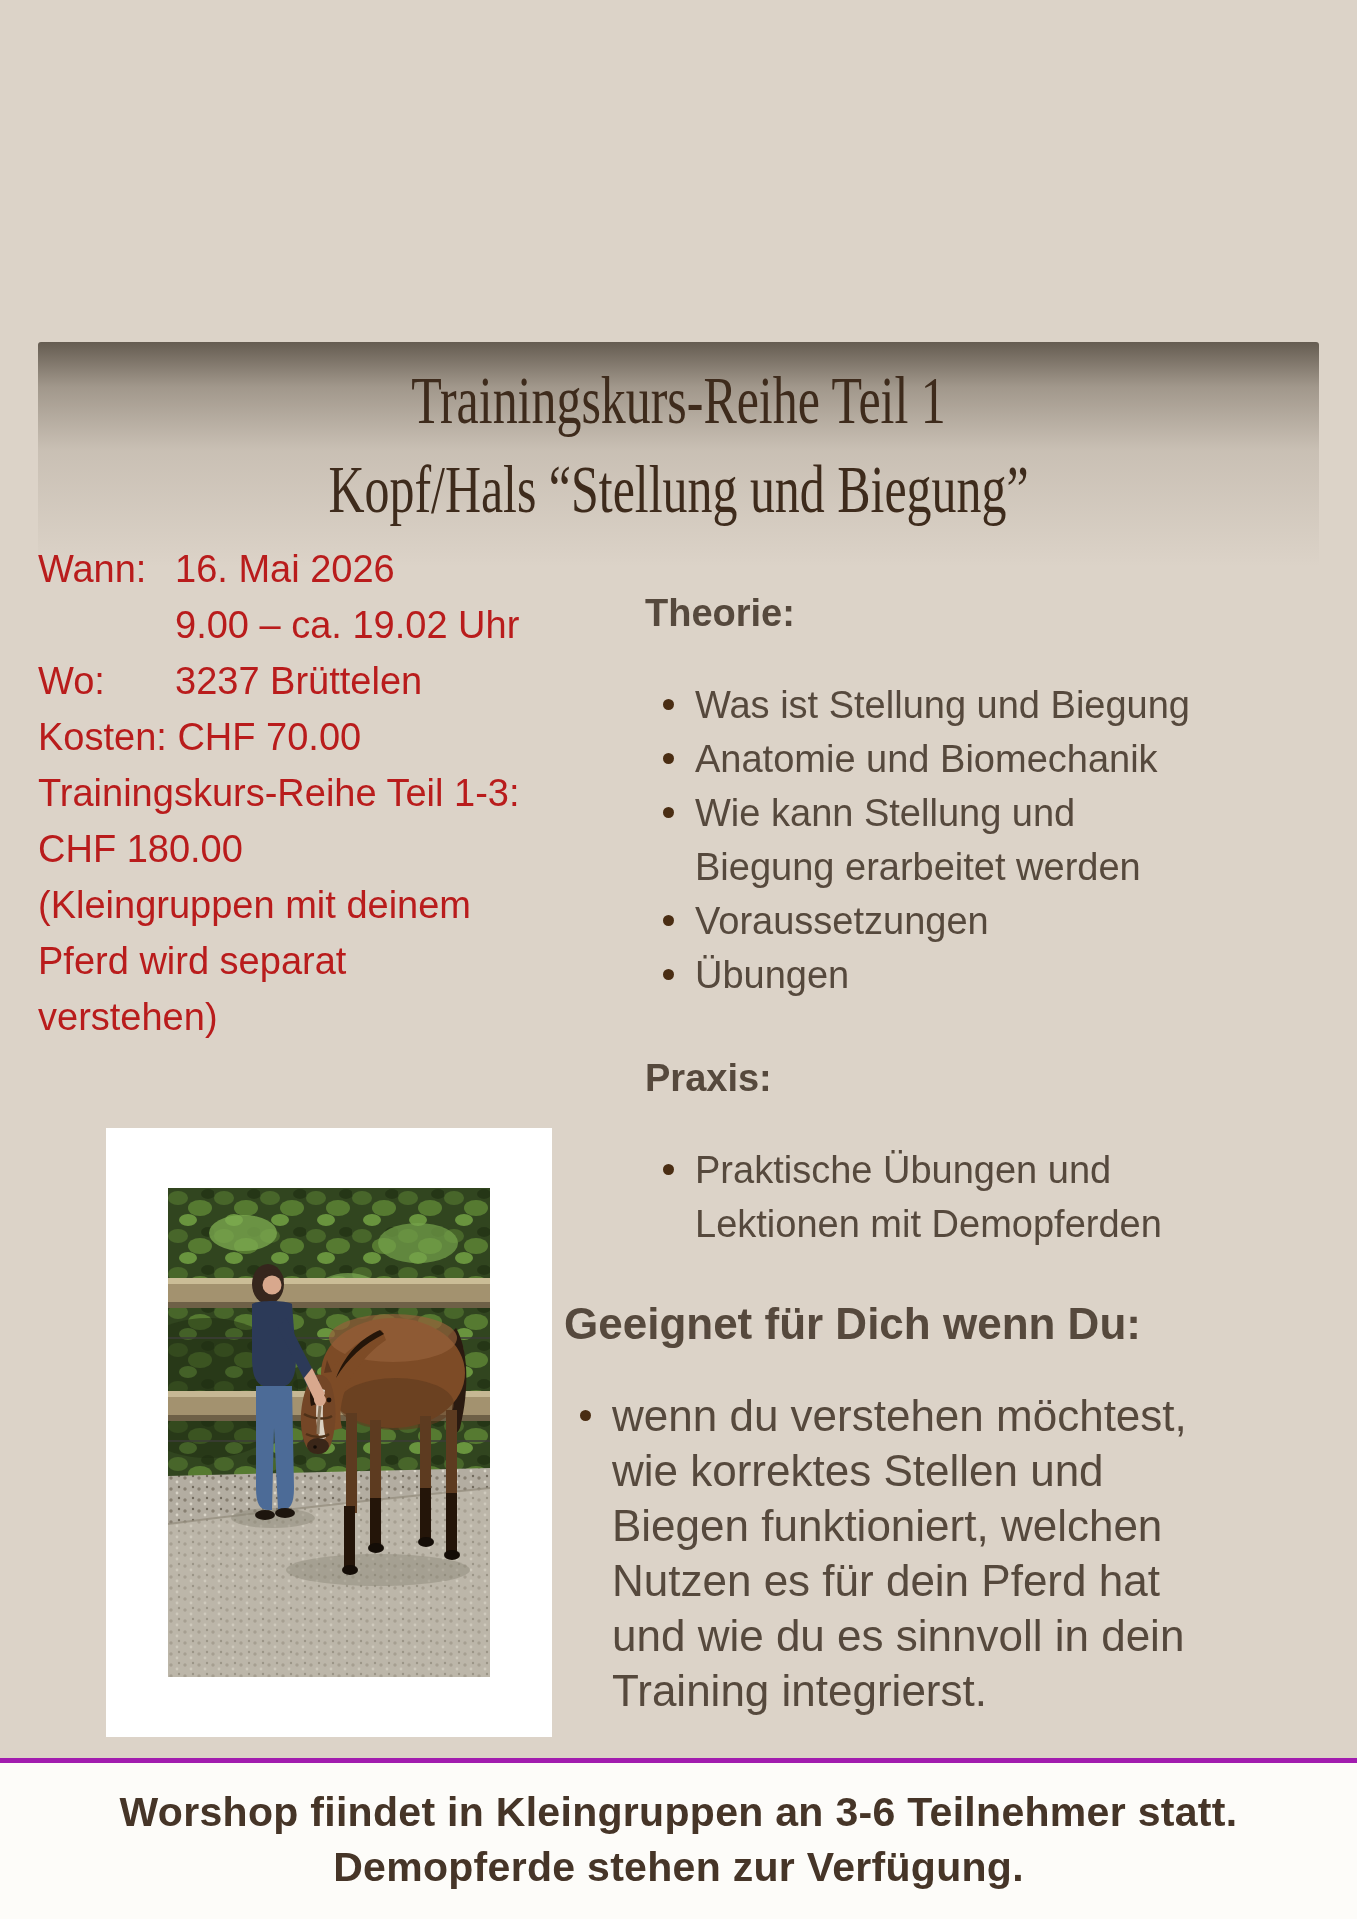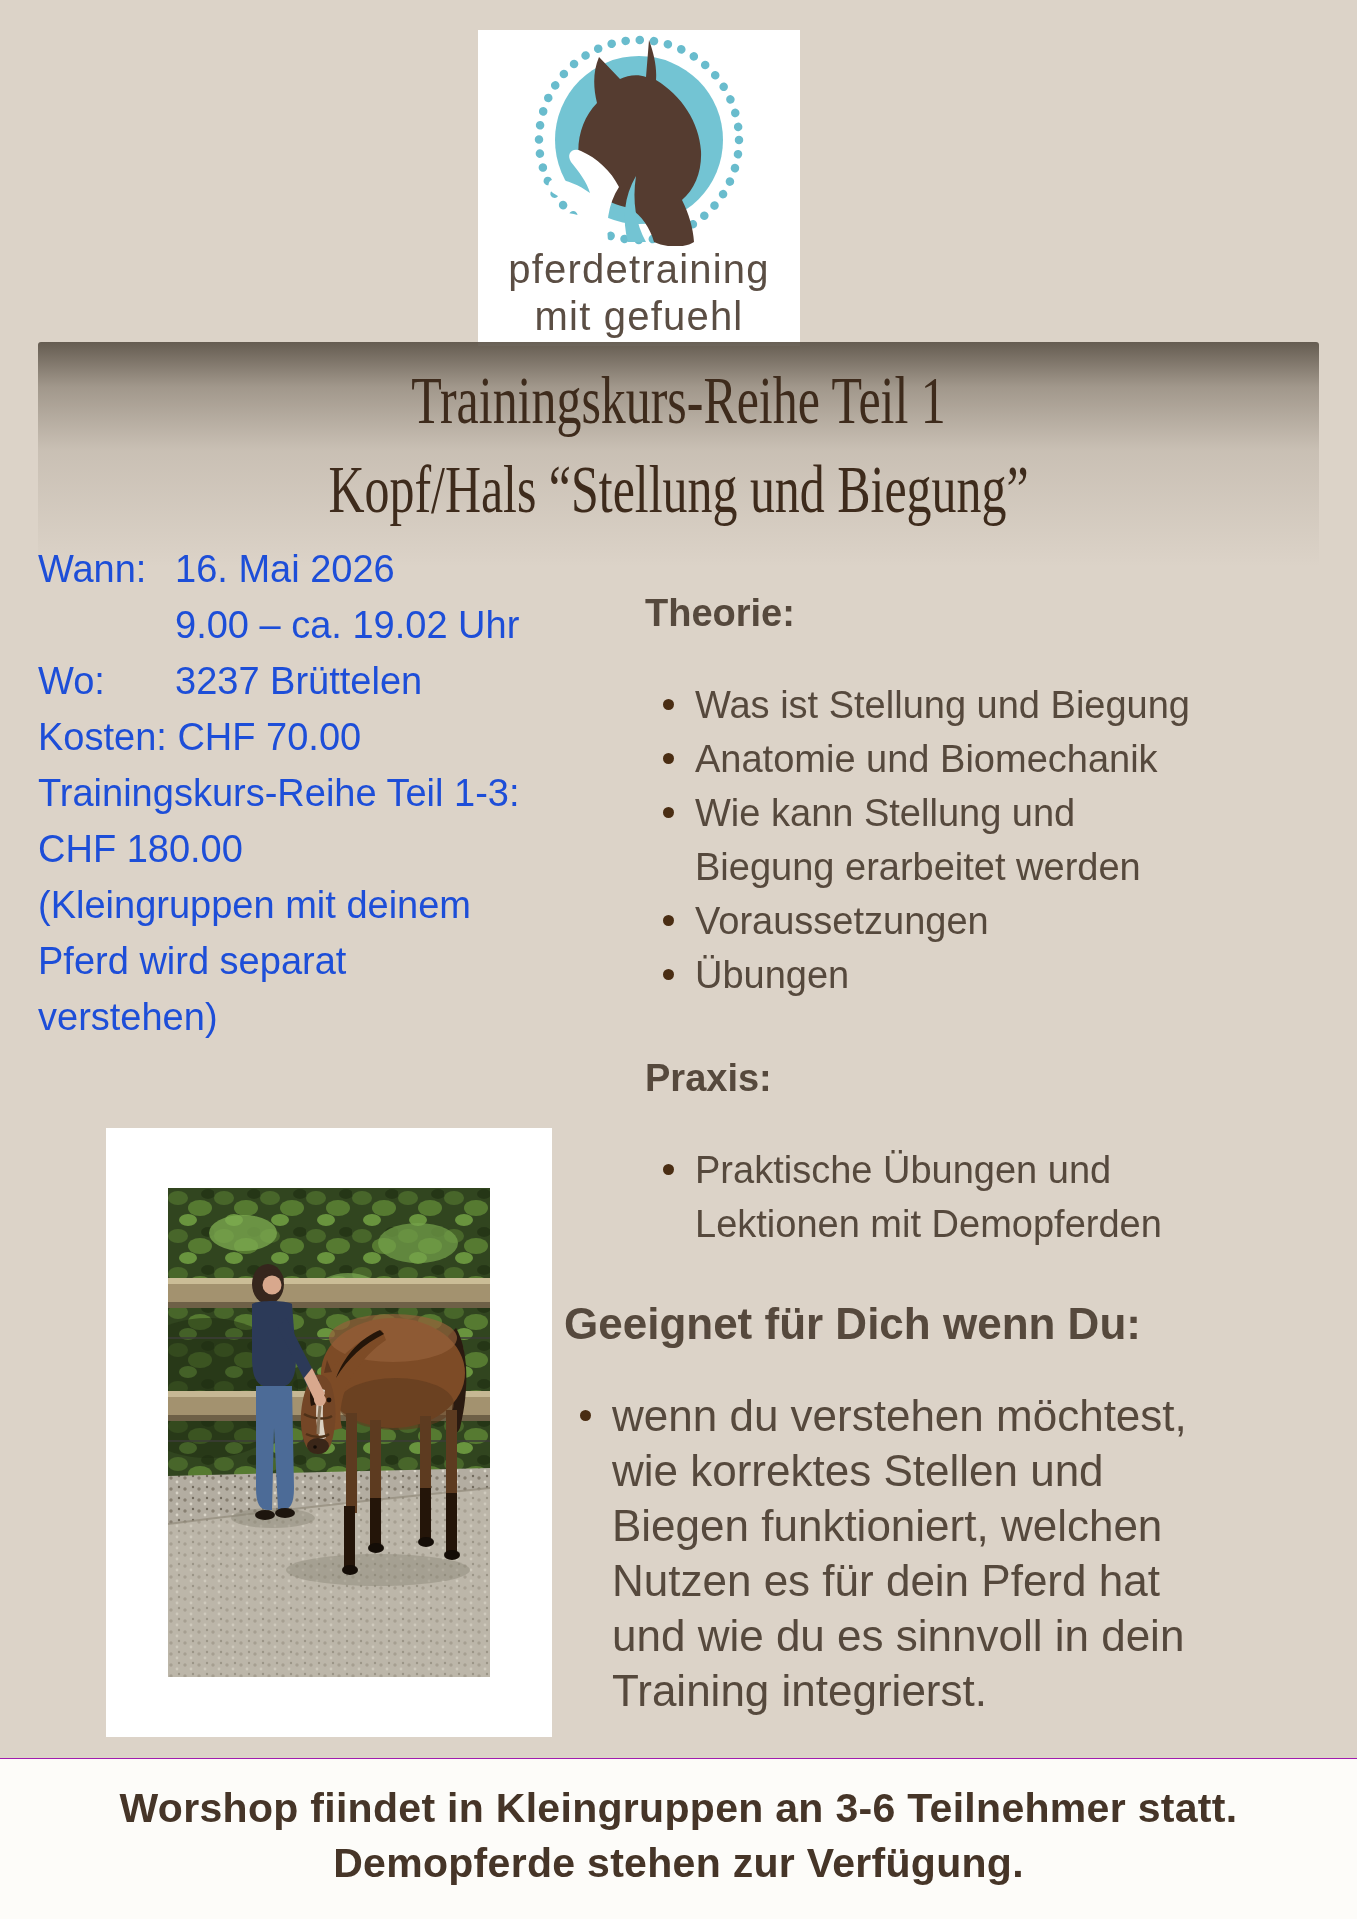--- a/index.html
+++ b/index.html
@@ -16,21 +16,21 @@
   .shadow-band{ position:absolute; left:38px; top:342px; width:1281px; height:225px; border-radius:3px;
     background:linear-gradient(180deg, rgba(92,83,72,.93) 0%, rgba(122,112,99,.60) 20%,
                rgba(164,154,141,.34) 48%, rgba(220,211,200,0) 100%); }
 
   .title{ position:absolute; left:0; width:1357px; top:356px; text-align:center;
           font-family:"Liberation Serif","DejaVu Serif",serif; color:#3e2b1c;
           transform:scale(.78,1.06); transform-origin:50% 0; }
   .title div{ font-size:64px; line-height:84px; font-weight:400; }
 
   
-  .details{ position:absolute; left:38px; top:541px; width:580px; font-size:38px; line-height:56px; color:#1d4ed8; }
+  .details{ position:absolute; left:38px; top:541px; width:580px; font-size:38px; line-height:56px; color:#b91c1c; }
   .details .lbl{ display:inline-block; width:137px; }
 
   
   .col-right{ position:absolute; left:645px; top:585px; width:680px; font-size:38px; color:#56493d; }
   .sec-head{ line-height:57px;font-weight:bold; }
   ul.blist{ list-style:none;margin-top:36px; }
   .blist li{ position:relative; padding-left:50px; line-height:54px; }
   .blist .btext{ white-space:pre-line; }
   .blist .dot{ position:absolute; left:18px; top:21px; width:11px; height:11px; border-radius:50%; background:#4a2d13; }
   .praxis-head{ margin-top:48px; }
@@ -39,46 +39,28 @@
   .photo-card{ position:absolute; left:106px; top:1128px; width:446px; height:609px; background:#ffffff; }
   .photo{ position:absolute; left:62px; top:60px; width:322px; height:489px; }
 
   
   .geeignet{ position:absolute; left:564px; top:1295px; width:710px; font-size:44px; color:#56493d; }
   .geeignet .blist li{ padding-left:48px; line-height:55px; }
   .geeignet .blist .dot{ left:16px; top:22px; }
 
   
   .footer{ position:absolute; left:0; top:1758px; width:1357px; height:161px; background:#fdfcf9;
-           text-align:center; color:#463528; padding-top:22px; border-top:1px solid #a21caf; }
+           text-align:center; color:#463528; padding-top:22px; border-top:5px solid #a21caf; }
   .footer div{ font-size:41px; line-height:55px; font-weight:600; letter-spacing:.3px; }
 </style>
 </head>
 <body>
 
 <div class="page">
 
-  <div class="logo-card">
-    <svg class="logo-svg" width="322" height="212" viewBox="0 0 322 212">
-      <title>Logo: weisse Hand hält braunen Pferdekopf in türkisem Kreis mit Punktrand</title>
-      <circle cx="161" cy="106" r="100" fill="none" stroke="#69bccd" stroke-width="8.5" stroke-dasharray="0.1 14.18" stroke-linecap="round"></circle>
-      <circle cx="161" cy="106" r="84" fill="#73c4d3"></circle>
-      <path d="M171,6 C176,20 179,33 178,46 C204,62 221,88 223,117 C224,137 217,155 204,166
-               C211,180 215,194 216,208 C208,214 188,214 176,208 C172,194 164,182 152,174
-               C126,170 105,152 101,127 C98,105 105,83 119,69 C115,53 115,37 121,23
-               L142,45 C150,41 160,40 168,43 Z" fill="#553c30"></path>
-      <path d="M150,208 C144,186 146,162 158,142 C154,168 158,190 168,208 Z" fill="#73c4d3"></path>
-      <path d="M131,212 C127,192 130,170 141,153 C133,137 119,124 103,117 C94,113 88,120 93,128
-               C101,138 109,148 112,159 C101,151 89,146 78,145 C69,145 68,154 75,159
-               C87,166 99,173 105,183 C96,179 86,178 78,180 C70,182 71,190 78,193
-               C90,198 102,203 110,210 Z" fill="#ffffff"></path>
-    </svg>
-    <div class="logo-name">pferdetraining</div>
-    <div class="logo-name">mit gefuehl</div>
-  </div>
 
   <div class="shadow-band"></div>
   <div class="title">
     <div>Trainingskurs-Reihe Teil 1</div>
     <div>Kopf/Hals “Stellung und Biegung”</div>
   </div>
 
   <div class="details">
     <div>
       <span class="lbl">Wann:</span><span>16. Mai 2026</span>

